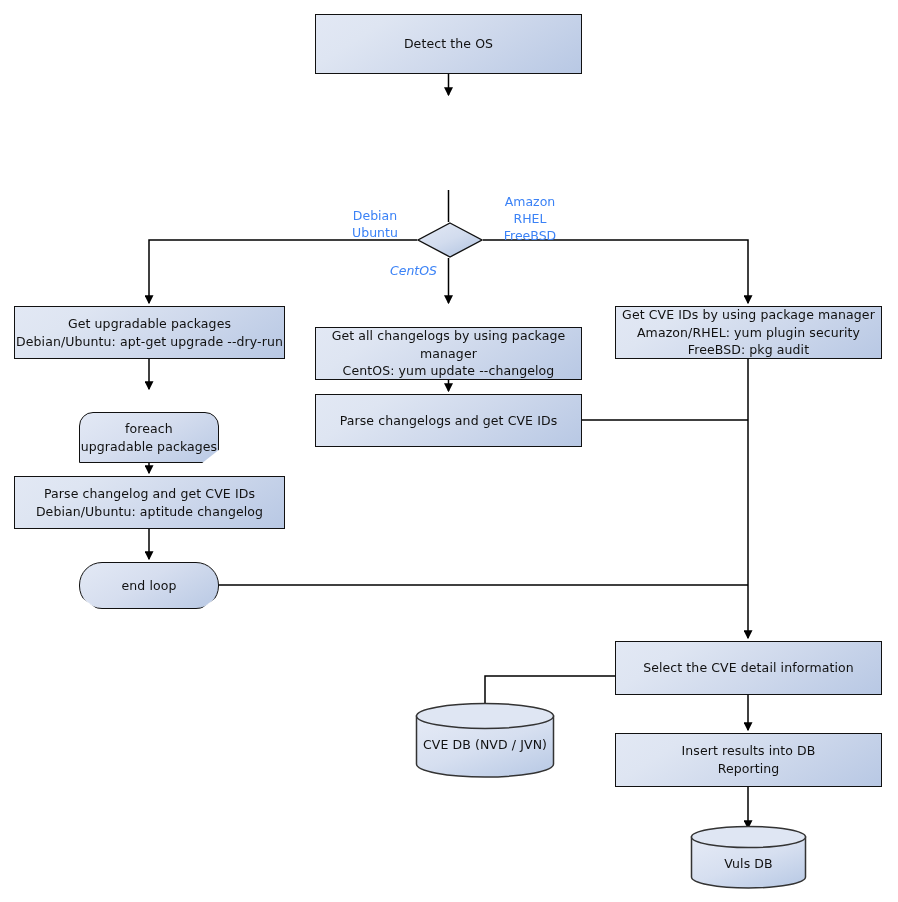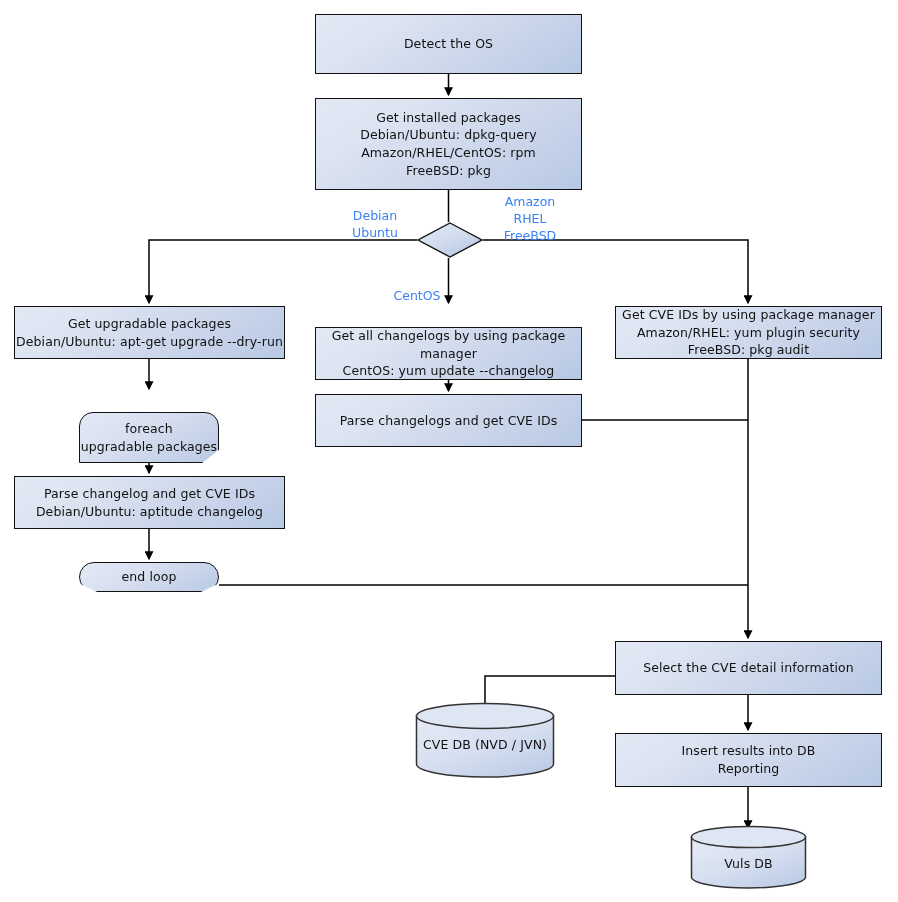--- a/index.html
+++ b/index.html
@@ -124,26 +124,20 @@
       <path d="M 748 695 L 748 730" marker-end="url(#arrow)"></path>
 
       <path d="M 748 787 L 748 828" marker-end="url(#arrow)"></path>
     </g>
   </svg>
 
   <div class="node proc" style="left:315px; top:14px; width:267px; height:60px;">
     <span>Detect the OS</span>
   </div>
 
-  <div class="node proc" style="left:315px; top:98px; width:267px; height:92px;">
-    <span>Get installed packages
-Debian/Ubuntu: dpkg-query
-Amazon/RHEL/CentOS: rpm
-FreeBSD: pkg</span>
-  </div>
 
   <div class="node decision" style="left:417px; top:222px; width:66px; height:36px;">
     <svg width="66" height="36" viewBox="0 0 66 36" xmlns="http://www.w3.org/2000/svg">
       <defs>
         <linearGradient id="gdia" x1="0" y1="0" x2="0.75" y2="1">
           <stop offset="0%" stop-color="#e3e9f5"></stop>
           <stop offset="55%" stop-color="#d2dcee"></stop>
           <stop offset="100%" stop-color="#b6c7e3"></stop>
         </linearGradient>
       </defs>
@@ -175,21 +169,21 @@
 
   <div class="node proc" style="left:315px; top:394px; width:267px; height:53px;">
     <span>Parse changelogs and get CVE IDs</span>
   </div>
 
   <div class="node proc" style="left:14px; top:476px; width:271px; height:53px;">
     <span>Parse changelog and get  CVE IDs
 Debian/Ubuntu: aptitude changelog</span>
   </div>
 
-  <div class="node loopend" style="left:79px; top:562px; width:140px; height:30px;border-radius:23px;">
+  <div class="node loopend" style="left:79px; top:562px; width:140px; height:47px;border-radius:23px;">
     <span>end loop</span>
   </div>
 
   <div class="node proc" style="left:615px; top:641px; width:267px; height:54px;">
     <span>Select the CVE detail information</span>
   </div>
 
   <div class="node db" style="left:415px; top:702px; width:140px; height:76px;">
     <svg width="140" height="76" viewBox="0 0 140 76" xmlns="http://www.w3.org/2000/svg">
       <defs>
@@ -225,15 +219,15 @@
     <span class="db-label" style="margin-top:13px;">Vuls DB</span>
   </div>
 
   <div class="edge-label lbl-left" style="left:344px; top:208px; width:62px;">Debian
 Ubuntu</div>
 
   <div class="edge-label lbl-right" style="left:494px; top:194px; width:72px;">Amazon
 RHEL
 FreeBSD</div>
 
-  <div class="edge-label" style="left:390px; top:288px; width:54px; text-align:center;">CentOS</div>
+  <div class="edge-label" style="left:390px; top:263px; width:54px; font-style:italic;">CentOS</div>
 
 </div>
 
 </body></html>

